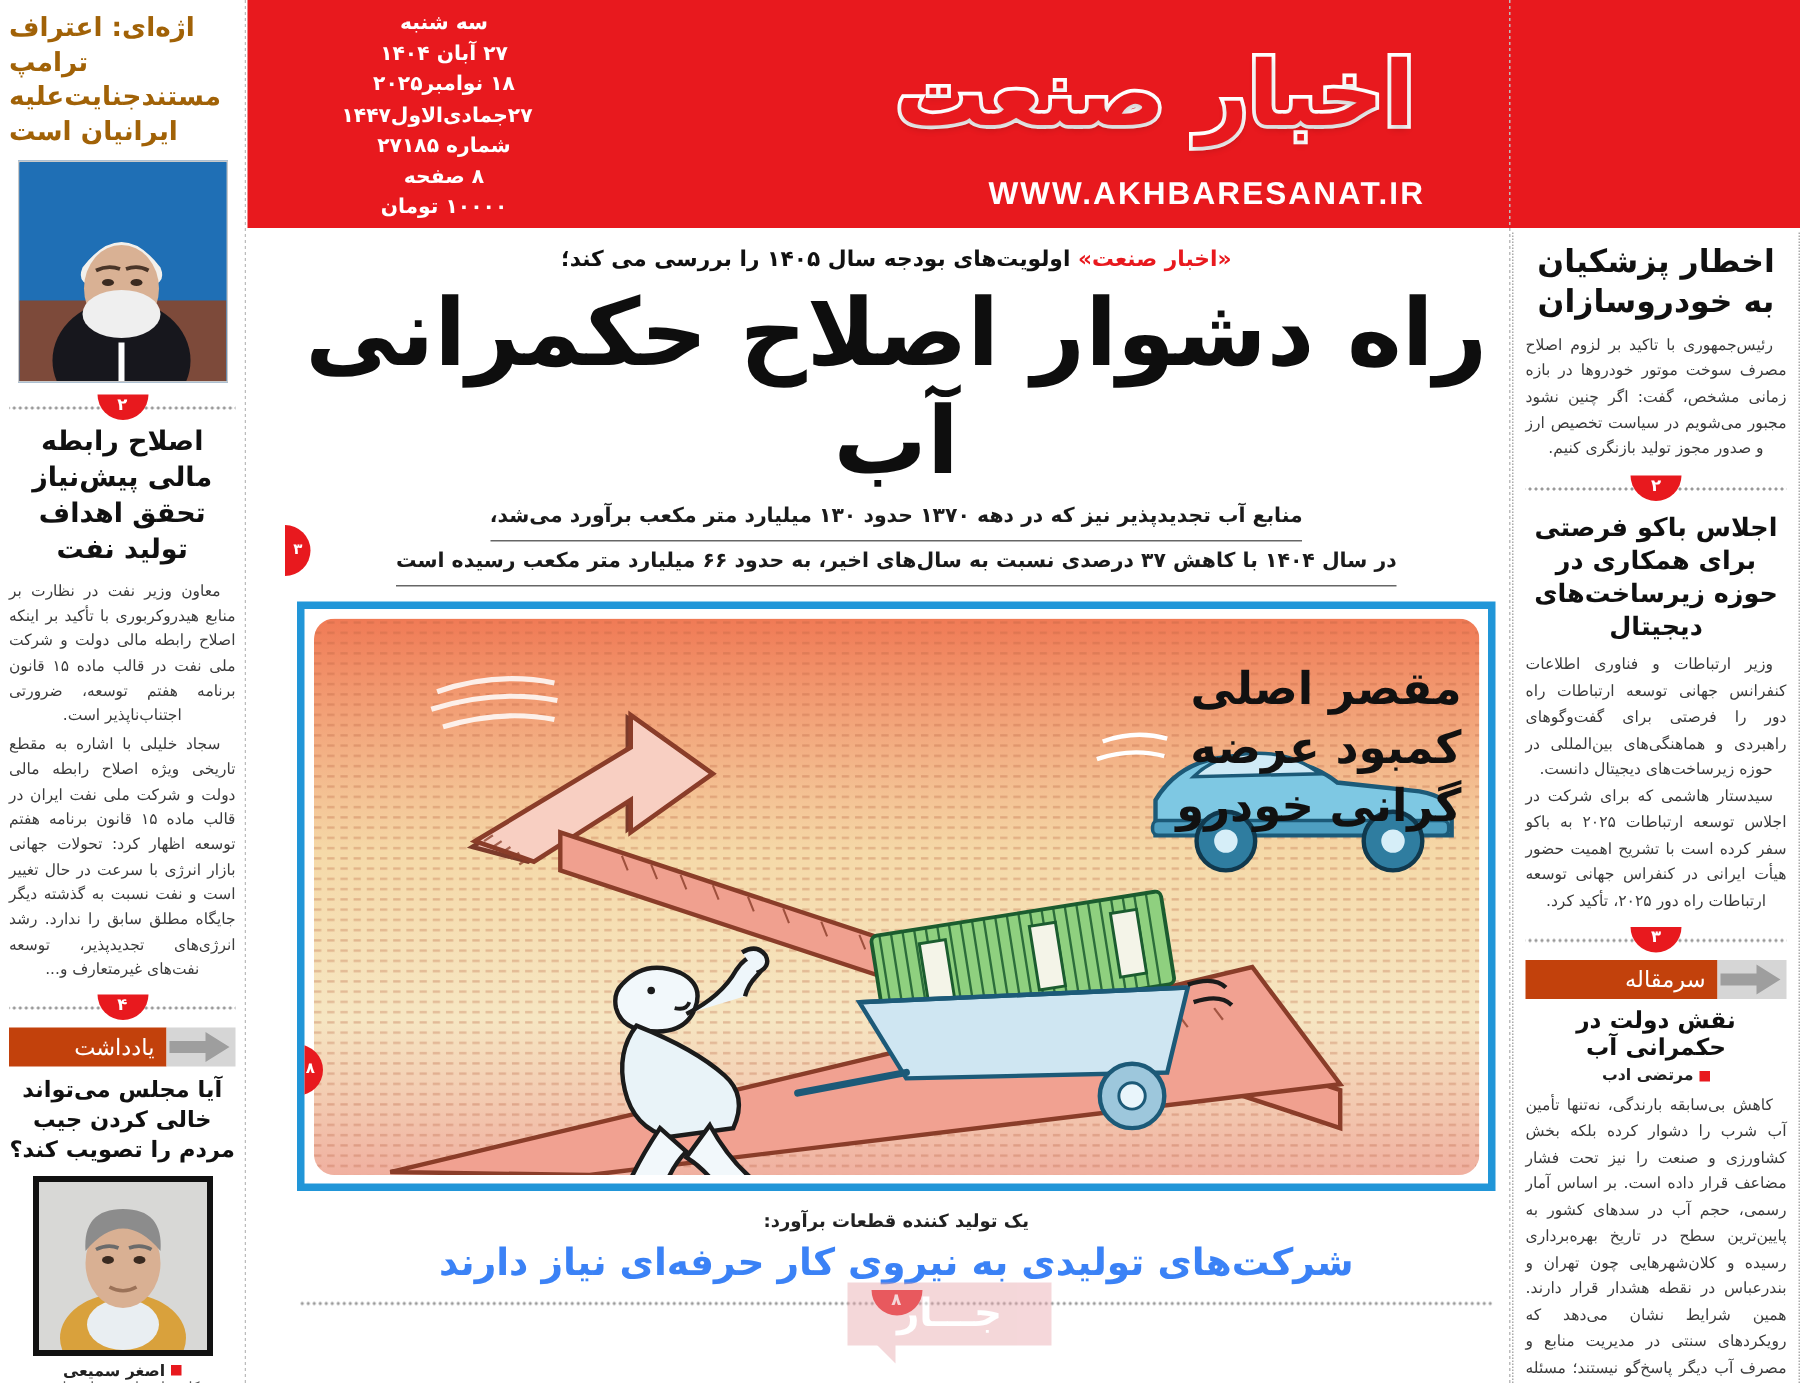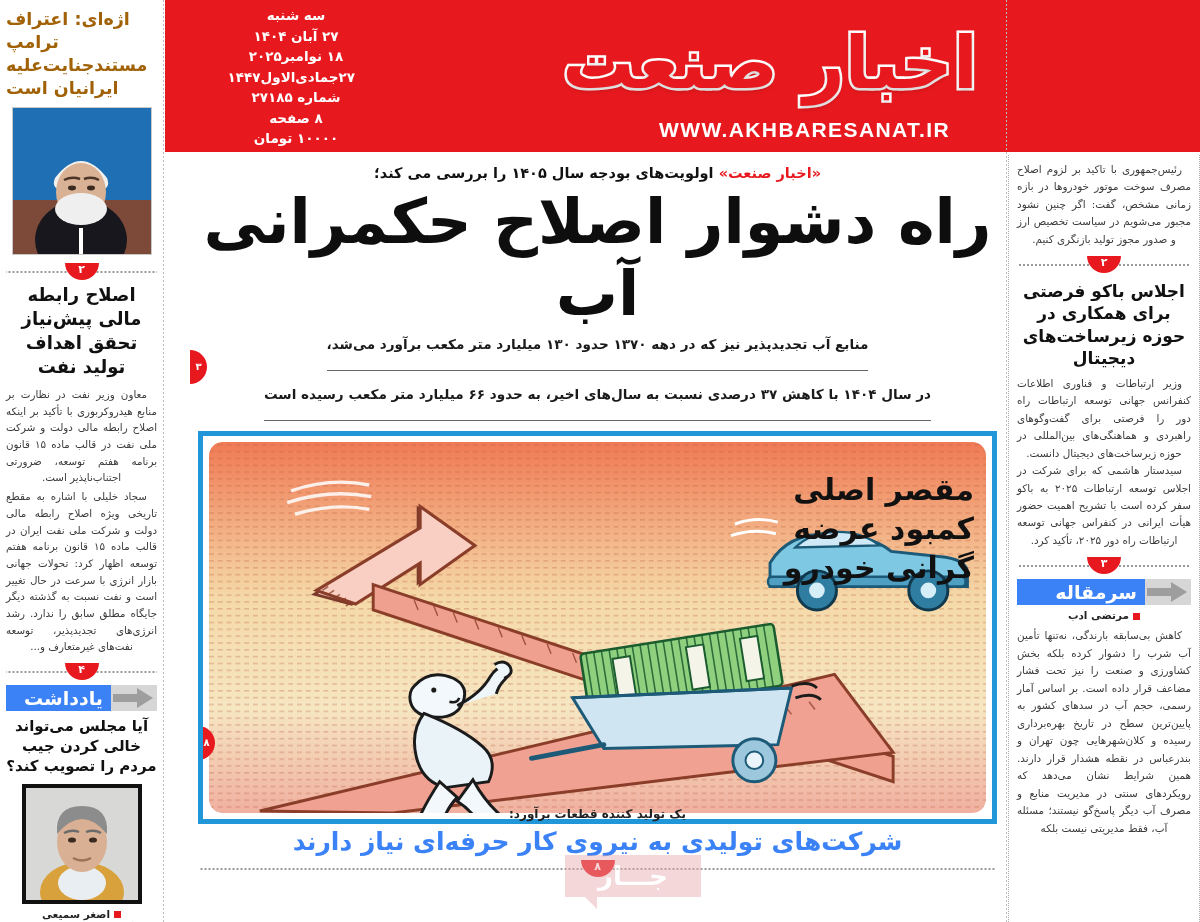--- a/index.html
+++ b/index.html
@@ -17,21 +17,21 @@
   .masthead{
     position:absolute; left:165px; top:0; width:1035px; height:152px;
     background:#e8191e; overflow:hidden;
   }
   .logo-wrap{
     position:absolute; right:40px; top:2px; width:780px; height:122px;
     display:flex; align-items:center; justify-content:center;
   }
   .logo-text{
     font-family:"DejaVu Sans", sans-serif;
-    font-size:72px; font-weight:bold; color:#e8191e; line-height:1;
+    font-size:60px; font-weight:bold; color:#e8191e; line-height:1;
     letter-spacing:2px;
     -webkit-text-stroke:5px #ffffff;
     paint-order:stroke fill;
     white-space:nowrap;
     text-shadow:0 3px 5px rgba(0,0,0,.18);
   }
   .site-url{
     position:absolute; right:250px; top:118px;
     font-family:"Liberation Sans", sans-serif;
     font-size:21px; font-weight:bold; color:#fff; letter-spacing:1.4px;
@@ -87,22 +87,22 @@
   
   .banner{
     position:relative; height:26px; margin-top:6px;
     display:flex; align-items:stretch;
   }
   .banner .arrow{
     width:46px; background:#d6d6d6; position:relative;
   }
   .banner .arrow svg{ position:absolute; inset:0; width:100%; height:100%; }
   .banner .lbl{
-    flex:1; background:#3b82f6; color:#fff;
-    font-size:19px; font-weight:bold;
+    flex:1; background:#c2410c; color:#fff;
+    font-size:15px; font-weight:normal;
     display:flex; align-items:center; justify-content:flex-start;
     padding:0 8px;
   }
   .byline{
     font-size:10.5px; font-weight:bold; color:#222;
     text-align:center; margin-top:4px;
   }
   .byline .sq{
     display:inline-block; width:7px; height:7px; background:#e8191e;
     margin-left:4px; vertical-align:middle;
@@ -118,24 +118,24 @@
     color:#111; padding-top:10px;
   }
   .kicker .q{ color:#e8191e; }
   .main-head{
     font-size:62px; font-weight:bold; text-align:center;
     line-height:1.16; color:#0e0e0e; margin-top:5px;
     letter-spacing:-1px;
   }
   .sub-line{
     font-size:13.6px; font-weight:bold; text-align:center; color:#1b1b1b;
-    border-bottom:1.5px solid #666; padding-bottom:18px; margin:6px auto 0;
+    border-bottom:1.5px solid #666; padding-bottom:8px; margin:6px auto 0;
     width:fit-content; max-width:800px;
   }
-  .sub-line + .sub-line{ margin-top:15px; }
+  .sub-line + .sub-line{ margin-top:5px; }
 
   
   .cartoon{
     position:relative; margin:10px 8px 0 8px; height:393px;
     border:5px solid #2196d8; background:#fff; overflow:hidden;
   }
   .cartoon-inner{ position:absolute; inset:6px; overflow:hidden; border-radius:12px;}
   .cartoon-caption{
     position:absolute; right:18px; top:34px; z-index:6;
     font-size:30px; font-weight:bold; line-height:1.3;
@@ -429,20 +429,21 @@
 
     <div class="watermark" style="left:375px;top:700px;">
       <div class="wm-box"></div>
       <div class="wm-tail"></div>
       <div class="wm-text">جـــار</div>
     </div>
   </div>
 
   <div class="right-col">
 
+    <div class="rc-head">اخطار پزشکیان به خودروسازان</div>
     <div class="rc-body">
       <p>رئیس‌جمهوری با تاکید بر لزوم اصلاح مصرف سوخت موتور خودروها در بازه زمانی مشخص، گفت: اگر چنین نشود مجبور می‌شویم در سیاست تخصیص ارز و صدور مجوز تولید بازنگری کنیم.</p>
     </div>
     <div class="dotted-sep">
       <span class="pagebadge">۲</span>
     </div>
 
     <div class="rc-head sm">اجلاس باکو فرصتی برای همکاری در حوزه زیرساخت‌های دیجیتال</div>
     <div class="rc-body">
       <p>وزیر ارتباطات و فناوری اطلاعات کنفرانس جهانی توسعه ارتباطات راه دور را فرصتی برای گفت‌وگوهای راهبردی و هماهنگی‌های بین‌المللی در حوزه زیرساخت‌های دیجیتال دانست.</p>
@@ -454,20 +455,21 @@
 
     <div class="banner">
       <div class="arrow">
         <svg viewBox="0 0 46 26" preserveAspectRatio="none" aria-hidden="true">
           <path d="M2 9 h24 v-6 l16 10 l-16 10 v-6 h-24 z" fill="#9e9e9e"></path>
         </svg>
       </div>
       <div class="lbl">سرمقاله</div>
     </div>
 
+    <div class="edit-head">نقش دولت در حکمرانی آب</div>
     <div class="byline">
       <span class="sq"></span><span>مرتضی ادب</span>
     </div>
     <div class="rc-body">
       <p>کاهش بی‌سابقه بارندگی، نه‌تنها تأمین آب شرب را دشوار کرده بلکه بخش کشاورزی و صنعت را نیز تحت فشار مضاعف قرار داده است. بر اساس آمار رسمی، حجم آب در سدهای کشور به پایین‌ترین سطح در تاریخ بهره‌برداری رسیده و کلان‌شهرهایی چون تهران و بندرعباس در نقطه هشدار قرار دارند. همین شرایط نشان می‌دهد که رویکردهای سنتی در مدیریت منابع و مصرف آب دیگر پاسخ‌گو نیستند؛ مسئله آب، فقط مدیریتی نیست بلکه</p>
     </div>
   </div>
 
 </div>
 

